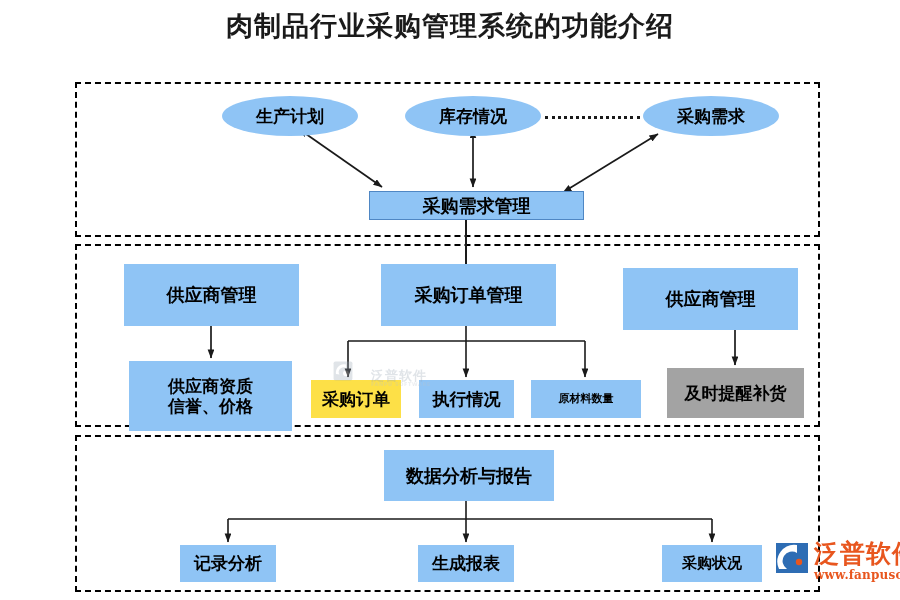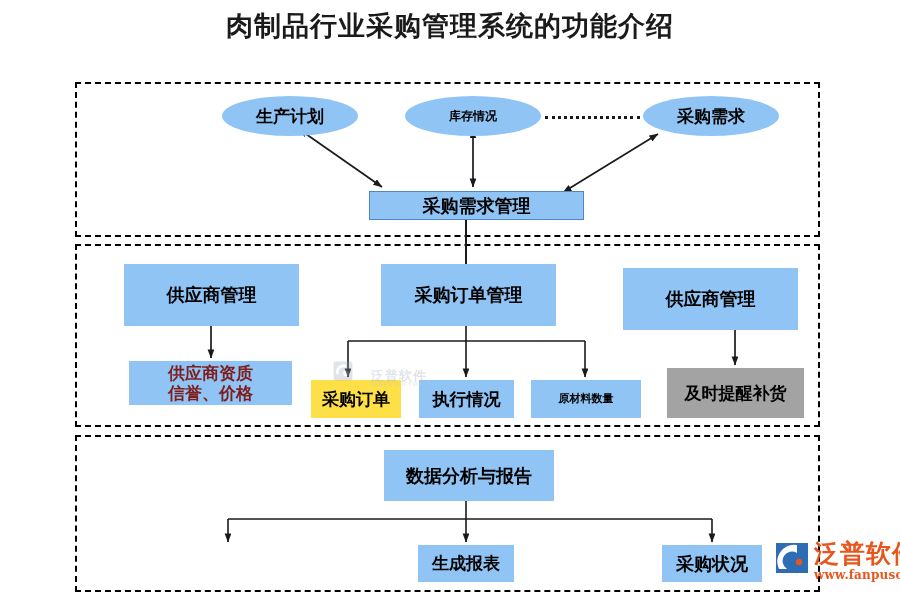--- a/index.html
+++ b/index.html
@@ -168,64 +168,67 @@
         <line x1="466" y1="519" x2="466" y2="542" stroke="#1A1A1A" stroke-width="1.6" marker-end="url(#ah)"></line>
         <line x1="712" y1="519" x2="712" y2="542" stroke="#1A1A1A" stroke-width="1.6" marker-end="url(#ah)"></line>
       </g>
   </svg>
 
   <div class="dotline" id="dotline-0" style="left: 545px; top: 116px; width: 95px;"></div>
 
   <div class="node ellipse" id="n-production_plan" style="left: 222px; top: 96px; width: 136px; height: 40px; font-size: 17px; background: rgb(143, 196, 245); color: rgb(0, 0, 0);">
     <span>生产计划</span>
   </div>
-  <div class="node ellipse" id="n-inventory_status" style="left: 405px; top: 96px; width: 136px; height: 40px; font-size: 12px; background: rgb(143, 196, 245); color: rgb(0, 0, 0);">
+  <div class="node ellipse" id="n-inventory_status" style="left: 405px; top: 96px; width: 136px; height: 40px; font-size: 17px; background: rgb(143, 196, 245); color: rgb(0, 0, 0);">
     <span>库存情况</span>
   </div>
   <div class="node ellipse" id="n-purchase_demand" style="left: 643px; top: 96px; width: 136px; height: 40px; font-size: 17px; background: rgb(143, 196, 245); color: rgb(0, 0, 0);">
     <span>采购需求</span>
   </div>
 
   <div class="node box outlined" id="n-demand_management" style="left: 369px; top: 191px; width: 215px; height: 29px; font-size: 18px; background: rgb(143, 196, 245); color: rgb(0, 0, 0);">
     <span>采购需求管理</span>
   </div>
 
   <div class="node box" id="n-supplier_management" style="left: 124px; top: 264px; width: 175px; height: 62px; font-size: 18px; background: rgb(143, 196, 245); color: rgb(0, 0, 0);">
     <span>供应商管理</span>
   </div>
   <div class="node box" id="n-order_management" style="left: 381px; top: 264px; width: 175px; height: 62px; font-size: 18px; background: rgb(143, 196, 245); color: rgb(0, 0, 0);">
     <span>采购订单管理</span>
   </div>
   <div class="node box" id="n-stock_management" style="left: 623px; top: 268px; width: 175px; height: 62px; font-size: 18px; background: rgb(143, 196, 245); color: rgb(0, 0, 0);">
     <span>供应商管理</span>
   </div>
 
-  <div class="node box" id="n-supplier_qualification" style="left: 129px; top: 361px; width: 163px; height: 44px; font-size: 17px; background: rgb(143, 196, 245); color: #7f1d1d; text-align: center;">
+  <div class="node box" id="n-supplier_qualification" style="left: 129px; top: 361px; width: 163px; height: 70px; font-size: 17px; background: rgb(143, 196, 245); color: #000000; text-align: center;">
     <span>供应商资质<br>信誉、价格</span>
   </div>
   <div class="node box" id="n-purchase_order" style="left: 311px; top: 380px; width: 90px; height: 38px; font-size: 17px; background: #fde047; color: rgb(0, 0, 0);">
     <span>采购订单</span>
   </div>
   <div class="node box" id="n-execution_status" style="left: 419px; top: 380px; width: 95px; height: 38px; font-size: 17px; background: rgb(143, 196, 245); color: rgb(0, 0, 0);">
     <span>执行情况</span>
   </div>
   <div class="node box" id="n-material_quantity" style="left: 531px; top: 380px; width: 110px; height: 38px; font-size: 11px; background: rgb(143, 196, 245); color: rgb(0, 0, 0);">
     <span>原材料数量</span>
   </div>
   <div class="node box" id="n-replenish_reminder" style="left: 667px; top: 368px; width: 137px; height: 50px; font-size: 17px; background: #a3a3a3; color: rgb(0, 0, 0);">
     <span>及时提醒补货</span>
   </div>
 
   <div class="node box" id="n-data_analysis" style="left: 384px; top: 450px; width: 170px; height: 51px; font-size: 18px; background: rgb(143, 196, 245); color: #000000;">
     <span>数据分析与报告</span>
   </div>
+  <div class="node box" id="n-record_analysis" style="left: 180px; top: 545px; width: 96px; height: 37px; font-size: 17px; background: rgb(143, 196, 245); color: rgb(0, 0, 0);">
+    <span>记录分析</span>
+  </div>
   <div class="node box" id="n-generate_report" style="left: 418px; top: 545px; width: 96px; height: 37px; font-size: 17px; background: rgb(143, 196, 245); color: rgb(0, 0, 0);">
     <span>生成报表</span>
   </div>
-  <div class="node box" id="n-purchase_overview" style="left: 662px; top: 545px; width: 100px; height: 37px; font-size: 18px; background: rgb(143, 196, 245); color: rgb(0, 0, 0);">
+  <div class="node box" id="n-purchase_overview" style="left: 662px; top: 545px; width: 100px; height: 37px; font-size: 15px; background: rgb(143, 196, 245); color: rgb(0, 0, 0);">
     <span>采购状况</span>
   </div>
 
   <div id="center-watermark" style="left: 333px; top: 361px;">
     <span class="logo-badge">
       <svg viewBox="0 0 34 34" width="20" height="20" aria-hidden="true">
         <rect x="1" y="1" width="32" height="32" rx="3" fill="#9aa7b5"></rect>
         <path d="M5 22 A14 14 0 0 1 22 6 L22 12 A8 8 0 0 0 11 23 Z" fill="#ffffff"></path>
         <circle cx="22" cy="21" r="5" fill="#ffffff"></circle>
       </svg>

